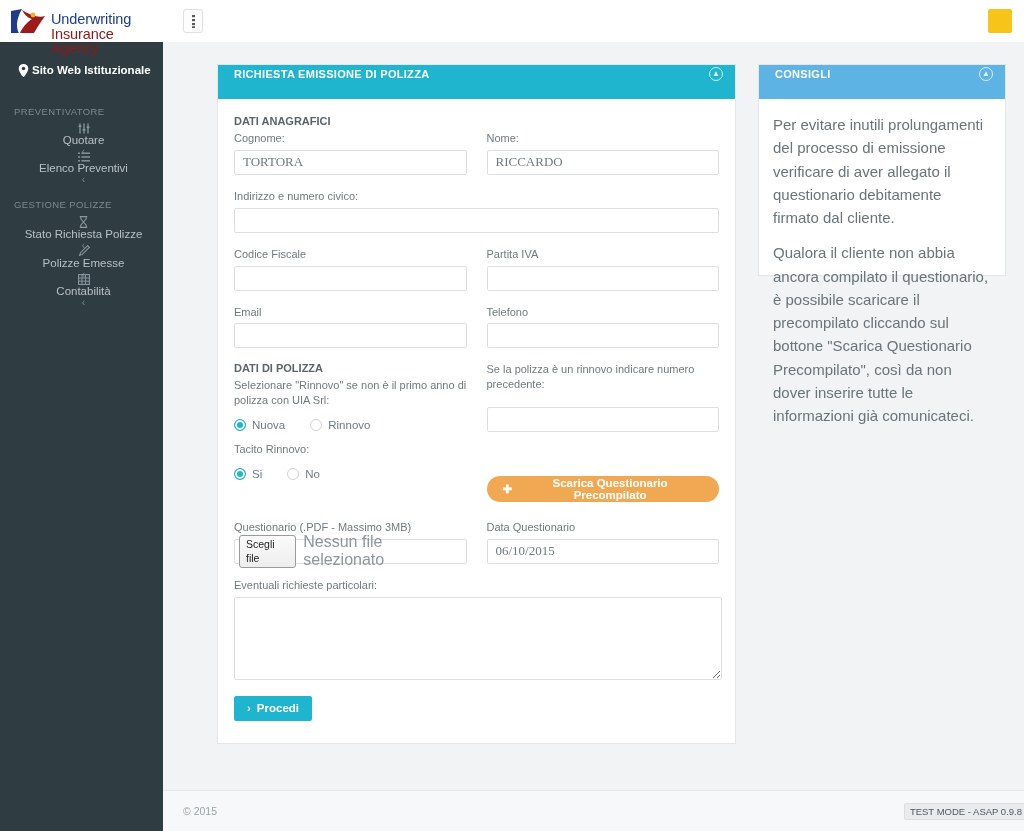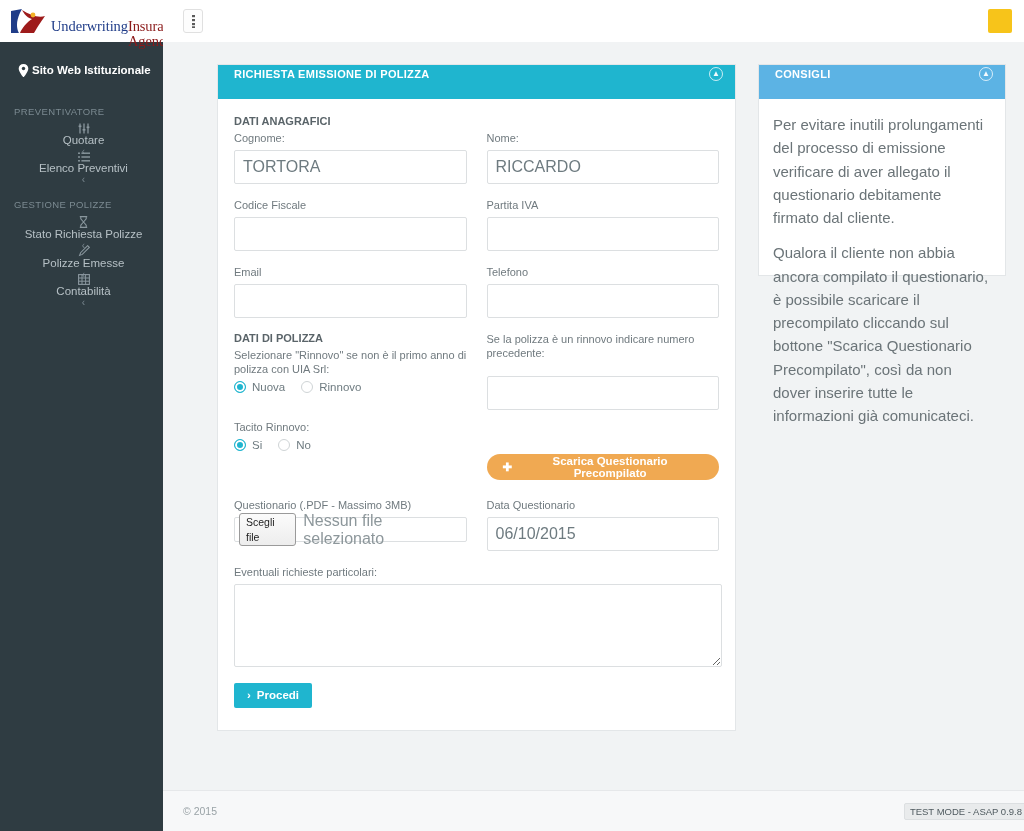--- a/index.html
+++ b/index.html
@@ -20,23 +20,23 @@
     width: 163px; height: 831px;
     background: #2f3c42;
   }
   .brand {
     height: 42px; background: #ffffff;
     display: flex; align-items: center;
     padding-left: 8px;
   }
   .brand-logo { width: 40px; height: 30px; flex: none; position: relative; }
   .brand-text {
-    display: flex; flex-direction: row;
+    display: flex; flex-direction: column;
     margin-left: 3px; line-height: 1.02;
-    font-family: Liberation Serif, serif;
+    font-family: Liberation Sans, sans-serif;
     margin-top: 26px;
   }
   .brand-text .l1 { font-size: 14.5px; color: #1a2b5e; letter-spacing: -0.1px; }
   .brand-text .l2 { font-size: 14.5px; color: #8b1a1a; letter-spacing: -0.1px; }
   .brand-text .l1 { color: #1f3c88; }
 
   .nav-top {
     display: flex; align-items: center;
     height: 36px; padding: 0 0 0 14px;
     color: #ffffff; font-size: 11.5px;
@@ -117,35 +117,35 @@
   .section-title { font-size: 11px; color: #5a6469; font-weight: bold; margin: 0 0 4px 0; }
   .fl { font-size: 11px; color: #707a7f; margin: 0 0 4px 0; line-height: 1.35; }
   .row { display: flex; gap: 20px; margin-bottom: 14px; }
   .col { display: flex; flex-direction: column; }
   .col-half { width: 234px; }
   .col-full { width: 488px; }
   .col-cap { width: 106px; }
   .col-prov { width: 108px; }
 
   input.ctl, .fake-input {
-    height: 34px; border: 1px solid #dcdfe1; background: #fff;
-    font-family: Liberation Sans, sans-serif;
-    font-size: 16px; color: #6e7b80;
+    height: 25px; border: 1px solid #dcdfe1; background: #fff;
+    font-family: Liberation Serif, serif;
+    font-size: 13px; color: #6e7b80;
     padding: 0 8px; border-radius: 2px; width: 100%;
     outline: none;
   }
   textarea.ctl {
     border: 1px solid #dcdfe1; background: #fff;
     font-family: "Liberation Sans", sans-serif;
     font-size: 11.5px; color: #6e7b80;
     padding: 6px 8px; border-radius: 2px;
     width: 488px; height: 83px; resize: vertical; outline: none;
   }
 
-  .radio-row { display: flex; align-items: center; gap: 16px; }
+  .radio-row { display: flex; align-items: center; gap: 25px; margin-top: 7px; }
   .radio { display: flex; align-items: center; gap: 6px; cursor: pointer; font-size: 11.5px; color: #6e7b80; }
   .dot { width: 12px; height: 12px; border-radius: 50%; border: 1px solid #cfd4d6; background: #fff; flex: none; }
   .dot.on { background: #1fb5cf; border-color: #1fb5cf; box-shadow: inset 0 0 0 2px #fff, inset 0 0 0 6px #1fb5cf; }
 
   .btn-orange {
     background: #f0a952; color: #ffffff;
     border: none; border-radius: 14px;
     height: 26px; padding: 0 16px;
     font-size: 11.5px; font-weight: bold; cursor: pointer;
     display: inline-flex; align-items: center; gap: 5px;
@@ -326,20 +326,26 @@
             <div class="col col-half">
               <label class="fl">Cognome:</label>
               <input class="ctl" type="text" value="TORTORA" style="">
             </div>
             <div class="col col-half">
               <label class="fl">Nome:</label>
               <input class="ctl" type="text" value="RICCARDO" style="">
             </div>
           </div>
 
+          <div class="row">
+            <div class="col col-full">
+              <label class="fl">Indirizzo e numero civico:</label>
+              <input class="ctl" type="text" value="" style="">
+            </div>
+          </div>
 
 
           <div class="row">
             <div class="col col-half">
               <label class="fl">Codice Fiscale</label>
               <input class="ctl" type="text" value="" style="">
             </div>
             <div class="col col-half">
               <label class="fl">Partita IVA</label>
               <input class="ctl" type="text" value="" style="">

